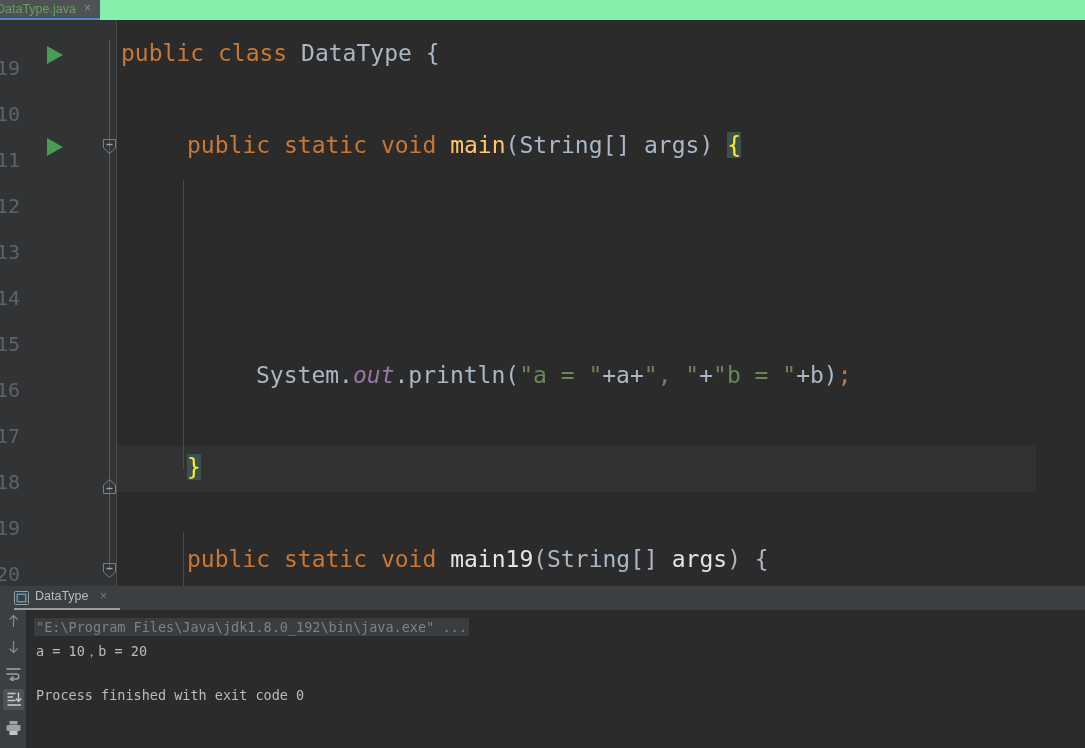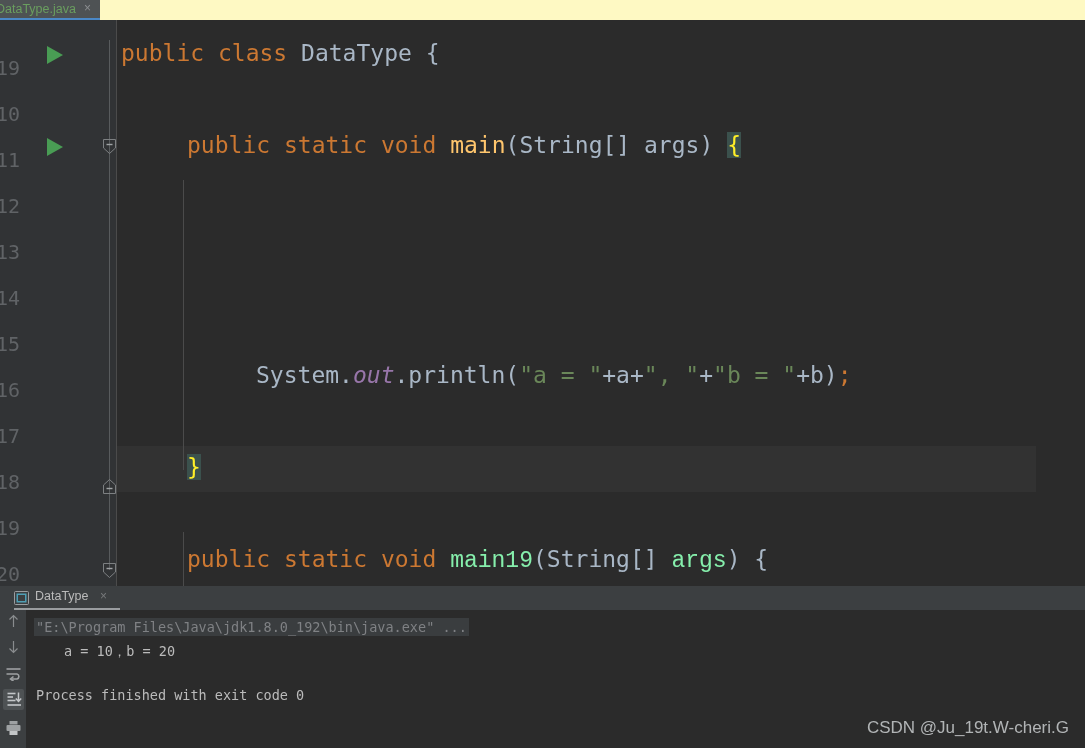--- a/index.html
+++ b/index.html
@@ -5,21 +5,21 @@
   html,body{margin:0;padding:0;}
   body{
     width:1085px;height:748px;overflow:hidden;
     background:#2B2B2B;
     font-family:"DejaVu Sans Mono","Liberation Mono",monospace;
     -webkit-font-smoothing:antialiased;
   }
   .app{position:relative;width:1085px;height:748px;}
 
   
-  .tabbar{position:absolute;left:0;top:0;width:1085px;height:20px;background:#fef9c3;}
+  .tabbar{position:absolute;left:0;top:0;width:1085px;height:20px;background:#86efac;}
   .tab{position:absolute;left:0;top:0;height:20px;width:100px;background:#4E5254;}
   .tab-label{position:absolute;left:-4px;top:2px;font-family:"Liberation Sans",sans-serif;
     font-size:12.5px;color:#6A9E5F;white-space:nowrap;}
   .tab-close{position:absolute;left:82px;top:3px;width:11px;height:11px;color:#8B8E90;
     font-family:"Liberation Sans",sans-serif;font-size:12px;line-height:11px;text-align:center;}
   .tab-underline{position:absolute;left:0;top:18px;width:100px;height:2px;background:#4A88C7;}
 
   
   .editor{position:absolute;left:0;top:20px;width:1036px;height:566px;background:#2B2B2B;overflow:hidden;}
   .gutter{position:absolute;left:0;top:0;width:116px;height:566px;background:#313335;}
@@ -45,21 +45,21 @@
   .code{position:absolute;left:117px;top:0;width:968px;height:566px;
     font-family:"DejaVu Sans Mono",monospace;font-size:23px;letter-spacing:0px;}
   .cl{position:absolute;left:0;white-space:pre;line-height:46px;height:46px;}
 
   .kw{color:#CC7832;}
   .id{color:#A9B7C6;}
   .mtd{color:#FFC66D;}
   .num{color:#6897BB;}
   .str{color:#6A8759;}
   .fld{color:#9876AA;font-style:italic;}
-  .dim{color:#86efac;font-family:Liberation Mono, monospace;}
+  .dim{color:#e5e5e5;}
   .brace-hl{color:#FFEF28;background:#3B514D;}
 
   .indent-guide{position:absolute;width:1px;background:#4B4B4B;}
 
   
   .runpanel{position:absolute;left:0;top:586px;width:1085px;height:162px;background:#3C3F41;}
   .run-header{position:absolute;left:0;top:0;width:1085px;height:24px;background:#3C3F41;}
   .run-tab{position:absolute;left:14px;top:0;height:24px;}
   .run-tab-icon{position:absolute;left:0px;top:4px;width:15px;height:14px;}
   .run-tab-label{position:absolute;left:21px;top:3px;font-family:"Liberation Sans",sans-serif;
@@ -208,20 +208,19 @@
         <svg width="17" height="16" viewBox="0 0 17 16">
           <rect x="4.5" y="1" width="8" height="3.5" fill="#9EA1A3"></rect>
           <rect x="1.5" y="5" width="14" height="6" rx="1" fill="#9EA1A3"></rect>
           <rect x="4.5" y="11" width="8" height="4" fill="#C3C6C8"></rect>
         </svg>
       </div>
     </div>
 
     <div class="console">
       <div class="cline cmd" style="top:8px;">"E:\Program Files\Java\jdk1.8.0_192\bin\java.exe" ...</div>
-      <div class="cline" style="top:33px;margin-left:28px;">a = 10，b = 20</div>
+      <div class="cline" style="top:33px;">a = 10，b = 20</div>
       <div class="cline" style="top:77px;">Process finished with exit code 0</div>
     </div>
   </div>
 
-  <div class="watermark">CSDN @Ju_19t.W-cheri.G</div>
 
 </div>
 
 </body></html>

